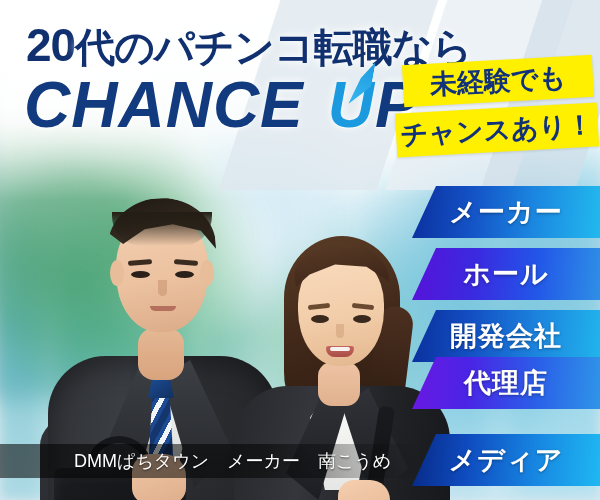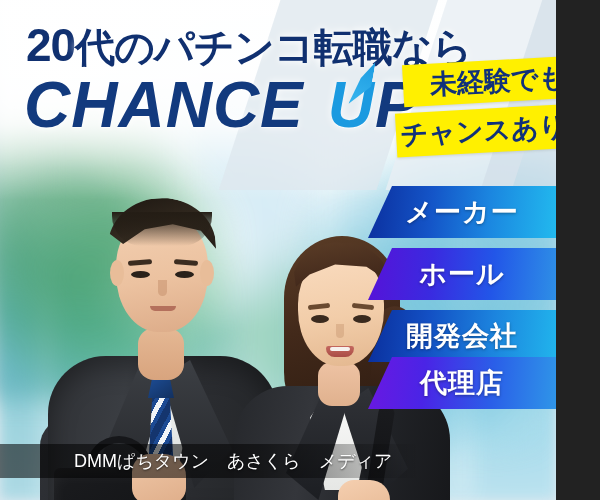--- a/index.html
+++ b/index.html
@@ -3,21 +3,21 @@
 <meta charset="utf-8">
 <title>CHANCE UP banner</title>
 <style>
   * { margin:0; padding:0; box-sizing:border-box; }
   html,body{
     background:#222;
     font-family:"Liberation Sans","DejaVu Sans",sans-serif;
   }
   #banner{
     position:relative;
-    width:556px;
+    width:600px;
     height:500px;
     overflow:hidden;
     background:#dfe9f0;
     user-select:none;
     padding-left:40px;
   }
 
   
   .bg-base{
     position:absolute; inset:0;
@@ -420,19 +420,22 @@
     </div>
     <div class="cat cat-2">
       <span>開発会社</span>
     </div>
     <div class="cat cat-1">
       <span>ホール</span>
     </div>
     <div class="cat cat-3">
       <span>代理店</span>
     </div>
+    <div class="cat cat-4">
+      <span>メディア</span>
+    </div>
   </div>
 
   <div class="credit">
-    <span>DMMぱちタウン　あさくら　メディア</span>
+    <span>DMMぱちタウン　メーカー　南こうめ</span>
   </div>
 
 </div>
 
 </body></html>

